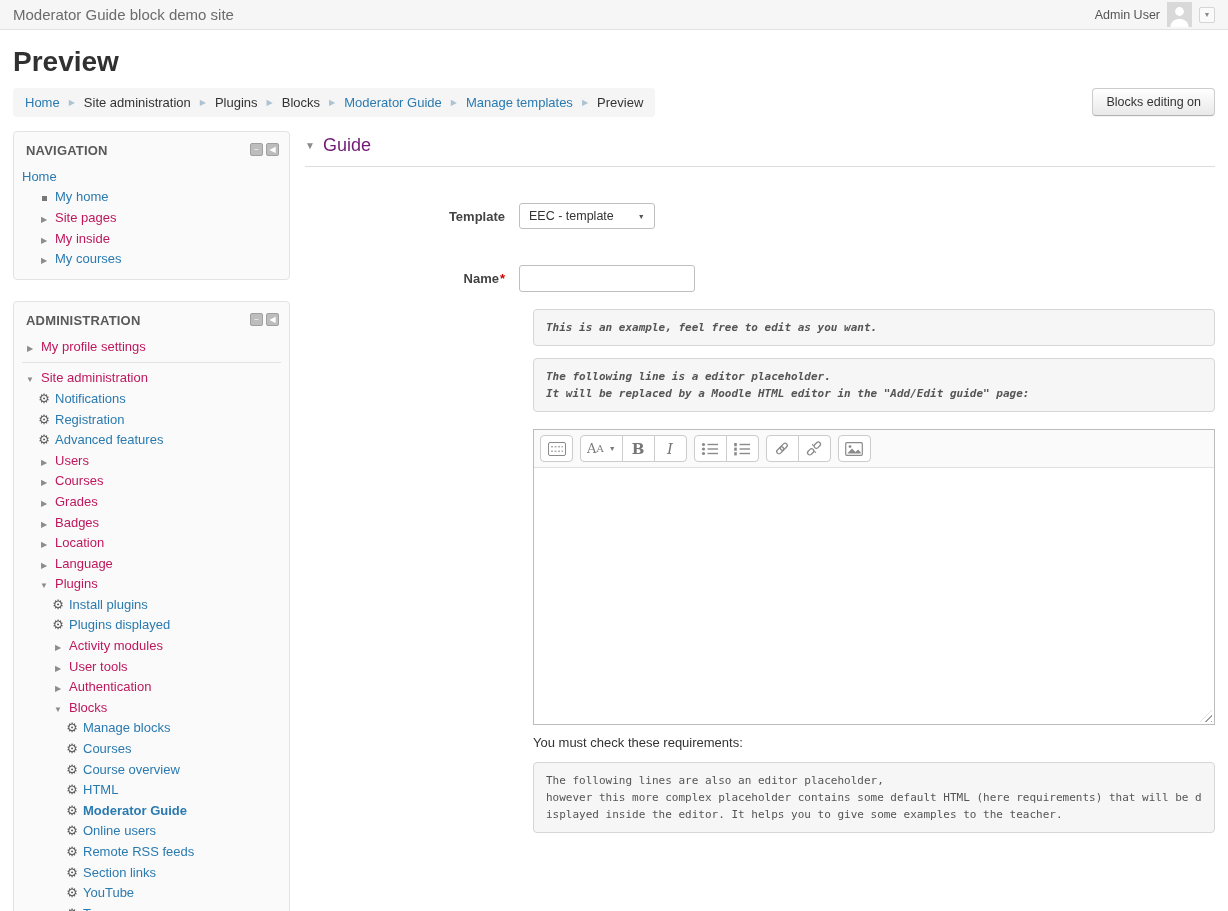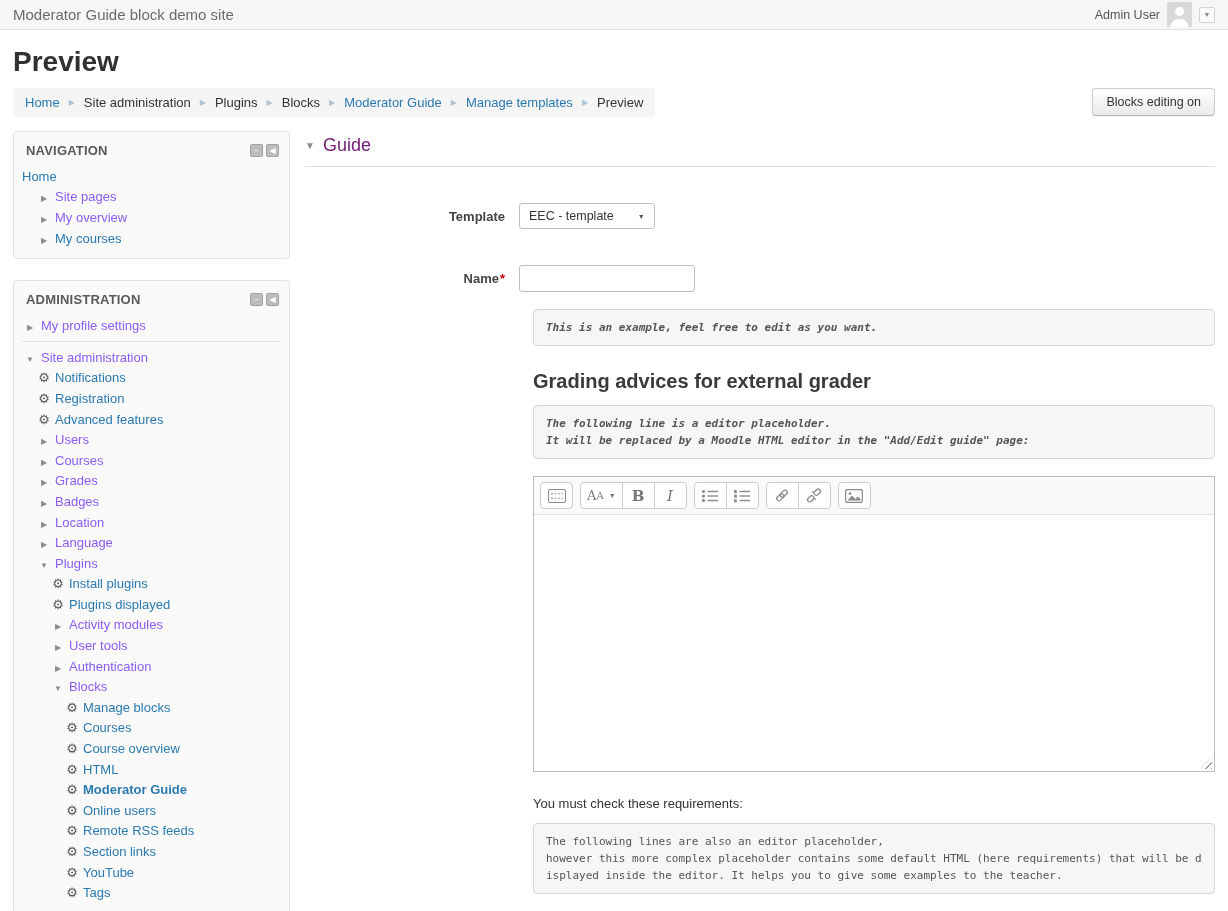--- a/index.html
+++ b/index.html
@@ -31,32 +31,32 @@
                  border-radius:4px; padding:6px 13px; font-size:12.5px; color:#333; cursor:pointer;
                  box-shadow:0 1px 1px rgba(0,0,0,.05); font-family:inherit; }
 
   
   .layout { display:flex; gap:15px; margin-top:14px; }
   .sidebar { flex:0 0 277px; width:277px; }
   .main { flex:1; min-width:0; }
 
   
   .block { background:#fafafa; border:1px solid #e3e3e3; border-radius:4px; margin-bottom:21px; padding-bottom:10px; }
-  .block-header { display:flex; justify-content:space-between; align-items:center; padding:11px 10px 8px 12px; }
+  .block-header { display:flex; justify-content:space-between; padding:11px 10px 8px 12px; }
   .block-title { font-size:13px; font-weight:bold; color:#595959; letter-spacing:.2px; }
   .block-actions { display:flex; gap:3px; }
   .block-action { width:13px; height:13px; background:#bdbdbd; border:1px solid #a0a0a0; border-radius:2px;
                   color:#fff; font-size:8px; line-height:11px; text-align:center; cursor:pointer; }
   .tree-item { display:flex; align-items:center; padding:2.8px 4px 2.8px 0; font-size:13px; cursor:pointer; }
   .tree-icon { flex:0 0 16px; width:16px; text-align:center; margin-right:3px; line-height:1; }
   .tri { color:#8c8c8c; font-size:8px; }
   .gear { color:#5c5c5c; font-size:13px; }
   .bullet { display:inline-block; width:5px; height:5px; background:#787878; }
   .tree-label.link { color:#2a7ab0; }
-  .tree-label.plain { color:#8b5cf6; }
+  .tree-label.plain { color:#be185d; }
   .tree-label.bold { font-weight:bold; }
   .block-sep { border:0; border-top:1px solid #e2e2e2; margin:5px 8px 5px 8px; }
 
   
   .section-head { display:flex; align-items:center; gap:8px; margin-top:4px; padding-bottom:10px;
                   border-bottom:1px solid #ddd; cursor:pointer; }
   .section-caret { color:#8c8c8c; font-size:10px; }
   .section-title { font-size:18px; color:#701a75; }
 
   .form-row { display:flex; align-items:center; margin-top:36px; }
@@ -153,26 +153,30 @@
             <span class="block-actions">
               <span class="block-action">−</span>
               <span class="block-action">◀</span>
             </span>
           </div>
           <div id="nav-tree">
               <div class="tree-item" style="padding-left: 8px;">
                 <span class="tree-label link">Home</span>
               </div>
               <div class="tree-item" style="padding-left: 22px;">
+                <span class="tree-icon"><span class="bullet"></span></span>
+                <span class="tree-label link">My home</span>
+              </div>
+              <div class="tree-item" style="padding-left: 22px;">
                 <span class="tree-icon"><span class="tri">▶</span></span>
                 <span class="tree-label plain">Site pages</span>
               </div>
               <div class="tree-item" style="padding-left: 22px;">
                 <span class="tree-icon"><span class="tri">▶</span></span>
-                <span class="tree-label plain">My overview</span>
+                <span class="tree-label plain">My inside</span>
               </div>
               <div class="tree-item" style="padding-left: 22px;">
                 <span class="tree-icon"><span class="tri">▶</span></span>
                 <span class="tree-label link">My courses</span>
               </div>
             </div>
         </div>
 
         <div class="block">
           <div class="block-header">
@@ -316,21 +320,20 @@
           </span>
         </div>
 
         <div class="form-row">
           <span class="form-label"><span>Name</span><span class="req">*</span></span>
           <input class="text-input" type="text" value="" style="">
         </div>
 
         <div class="note italic indented mt17">This is an example, feel free to edit as you want.</div>
 
-        <h3 class="content-heading">Grading advices for external grader</h3>
 
 
         <div class="note italic indented mt12">The following line is a editor placeholder.
 It will be replaced by a Moodle HTML editor in the "Add/Edit guide" page:</div>
 
         <div class="editor indented">
           <div class="toolbar">
               <span class="tb-group">
                 <button type="button" class="tb-btn">
                   <span style="display: flex; align-items: center;">
@@ -429,21 +432,21 @@
                     </svg>
                   </span>
                 </button>
               </span>
             </div>
           <div class="editor-area">
               <span class="resize-handle"></span>
             </div>
         </div>
 
-        <p class="content-text indented" style="margin-top:24px;">You must check these requirements:</p>
+        <p class="content-text indented" style="margin-top:10px;">You must check these requirements:</p>
 
         <div class="note indented mt12">The following lines are also an editor placeholder,
 however this more complex placeholder contains some default HTML (here requirements) that will be displayed inside the editor. It helps you to give some examples to the teacher.</div>
 
       </div>
     </div>
   </div>
 </div>
 
 </body></html>

